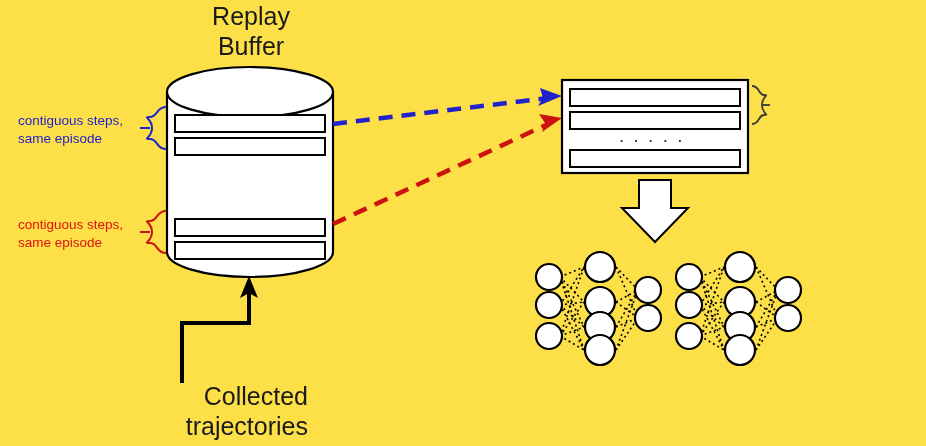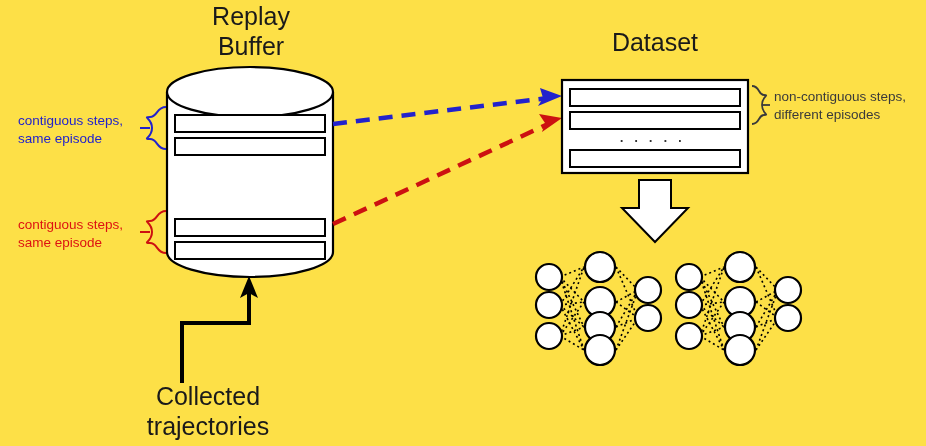--- a/index.html
+++ b/index.html
@@ -184,30 +184,27 @@
       <circle cx="740" cy="350" r="15" fill="#ffffff" stroke="#000000" stroke-width="2.2"></circle>
       <circle cx="788" cy="290" r="13" fill="#ffffff" stroke="#000000" stroke-width="2.2"></circle>
       <circle cx="788" cy="318" r="13" fill="#ffffff" stroke="#000000" stroke-width="2.2"></circle>
     </g>
 
   </svg>
 
   <div class="lbl title-lbl" style="left:165px; top:2px; width:172px;">Replay
 Buffer</div>
 
-  <div class="lbl title-lbl" style="left:575px; top:28px; width:160px;">Dataset</div>
 
   <div class="lbl small-lbl blue-lbl" style="left:18px; top:112px; width:125px;">contiguous steps,
 same episode</div>
 
   <div class="lbl small-lbl red-lbl" style="left:18px; top:216px; width:125px;">contiguous steps,
 same episode</div>
 
-  <div class="lbl small-lbl gray-lbl" style="left:774px; top:88px; width:150px; text-align:left;">non-contiguous steps,
-different episodes</div>
 
   <div class="lbl" style="left:619px; top:125px; width:72px; font-size:19px; letter-spacing:2px; color:#333333;">. . . . .</div>
 
 
-  <div class="lbl title-lbl" style="left:108px; top:382px; width:200px; text-align:center;">Collected
+  <div class="lbl title-lbl" style="left:108px; top:382px; width:200px; text-align:right;">Collected
 trajectories</div>
 
 </div>
 
 </body></html>

